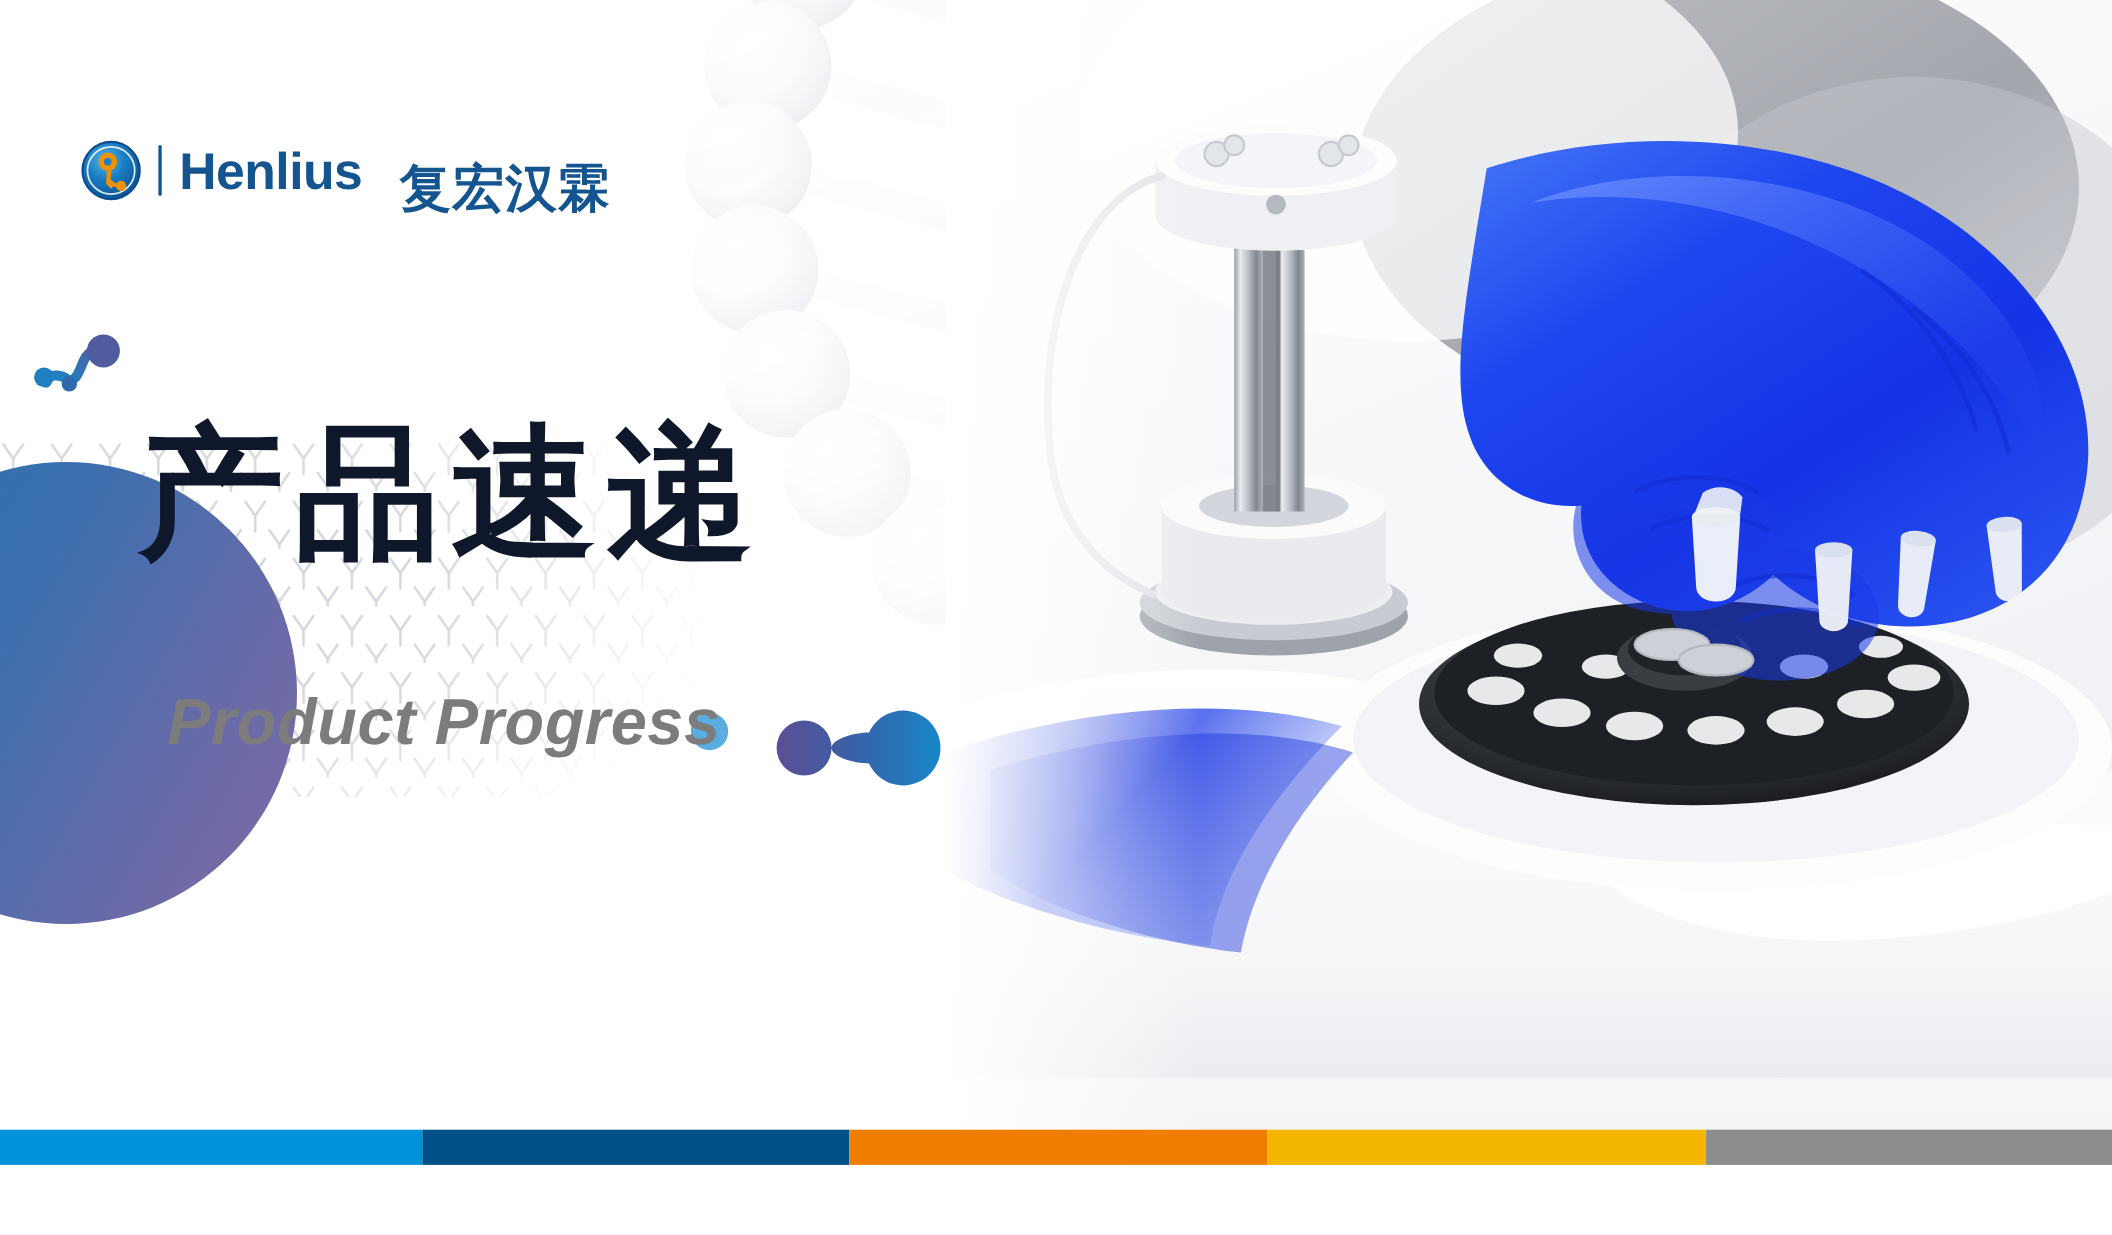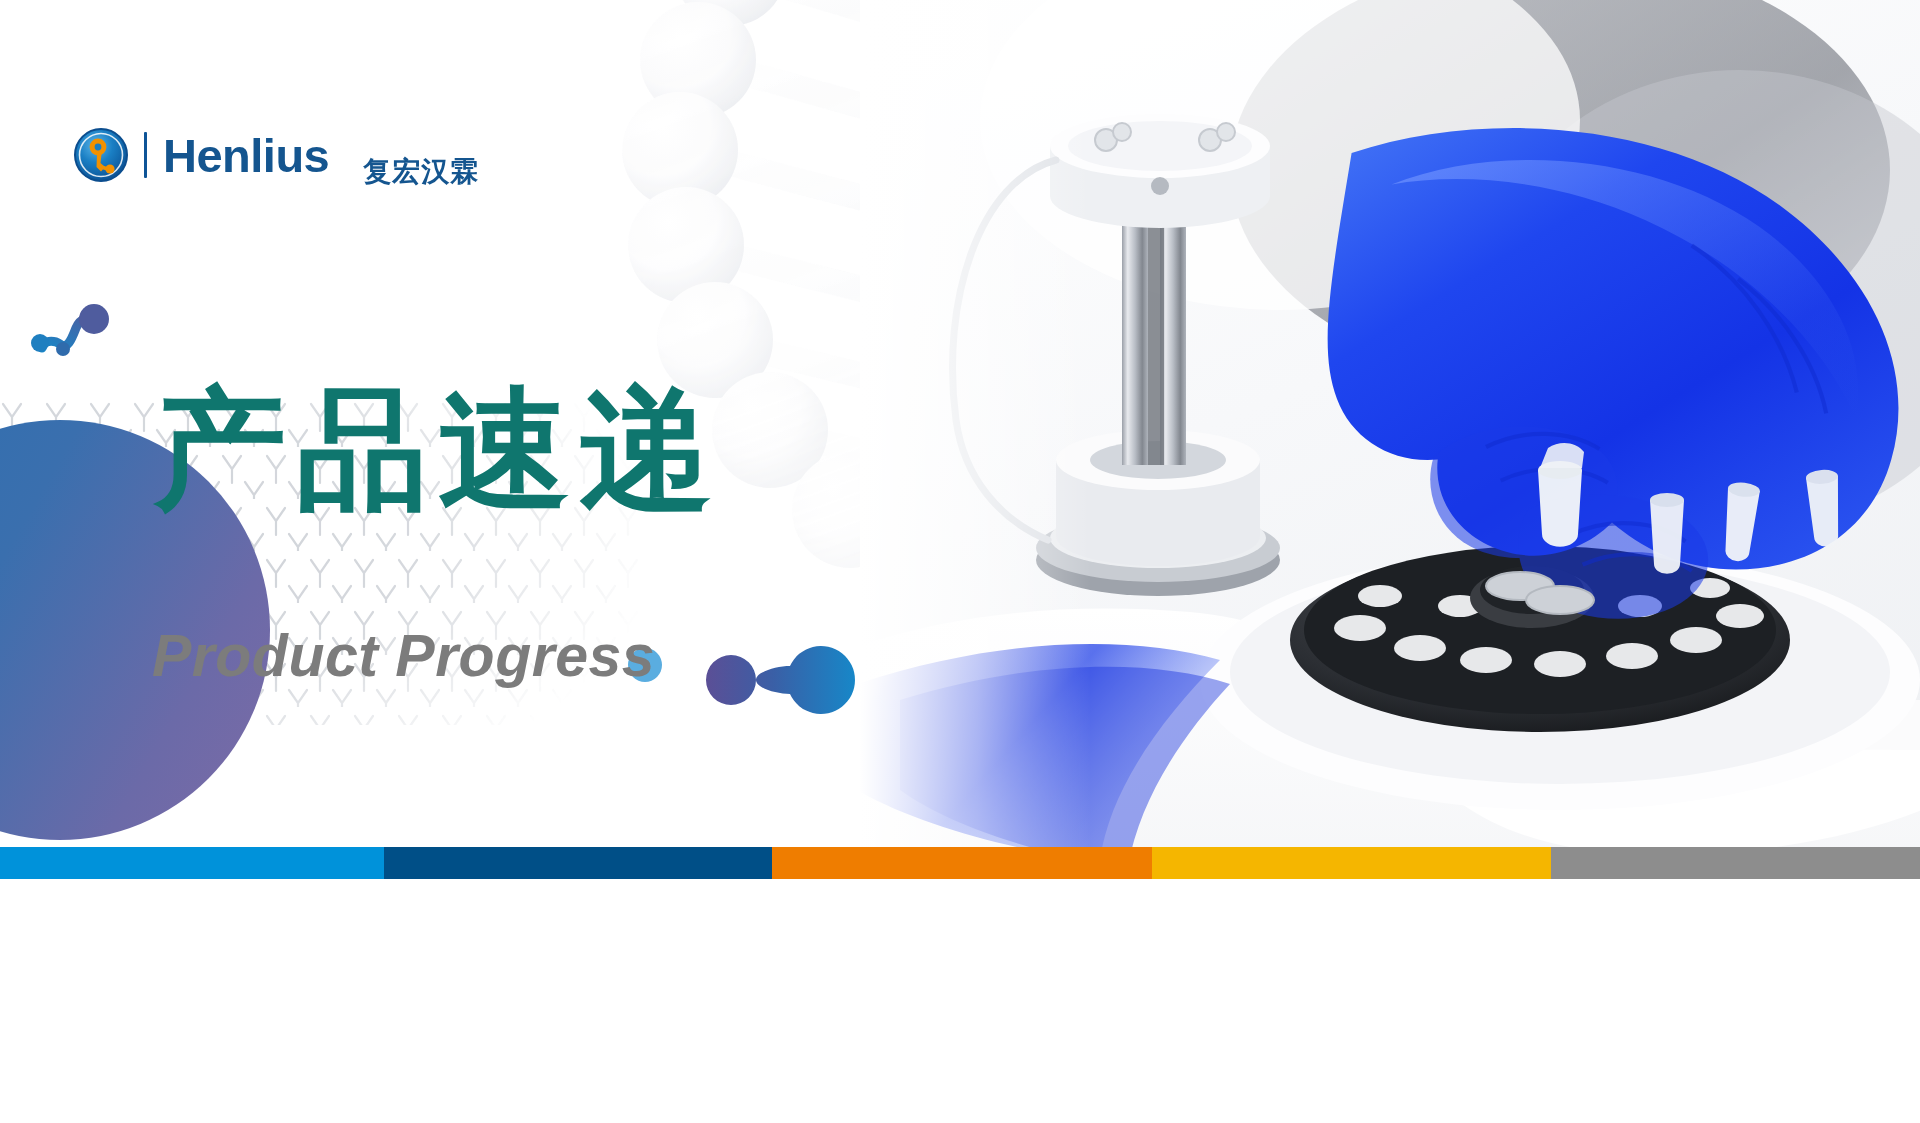--- a/index.html
+++ b/index.html
@@ -1,18 +1,18 @@
 <!DOCTYPE html>
 <html><head>
 <meta charset="utf-8">
 <style>
   html,body{margin:0;padding:0;background:#fff;}
   body{width:1920px;height:1123px;overflow:hidden;font-family:"Liberation Sans","DejaVu Sans",sans-serif;}
 
-  #slide{position:relative;width:1920px;height:879px;background:#ffffff;overflow:hidden;}
+  #slide{position:relative;width:1920px;height:1059px;background:#ffffff;overflow:hidden;}
 
   
   .bg-white{position:absolute;inset:0;background:#ffffff;}
 
   .dna-wrap{position:absolute;left:430px;top:-150px;width:1100px;height:900px;opacity:.85;pointer-events:none;}
 
   .hex-pattern{position:absolute;left:0px;top:395px;width:640px;height:330px;opacity:.9;pointer-events:none;}
 
   
   .grad-circle{position:absolute;left:-150px;top:420px;width:420px;height:420px;border-radius:50%;
@@ -26,25 +26,25 @@
   .dot-single{position:absolute;left:628px;top:648px;width:34px;height:34px;border-radius:50%;background:#5aade0;}
 
   
   .photo{position:absolute;right:0;top:0;width:1060px;height:1090px;overflow:hidden;}
 
   
   .logo{position:absolute;left:72px;top:124px;display:flex;align-items:center;height:62px;}
   .logo-mark{width:58px;height:58px;flex:0 0 auto;}
   .logo-div{width:3px;height:46px;background:#0e5497;margin:0 16px 0 14px;border-radius:1px;}
   .logo-word{font-size:47px;font-weight:700;color:#14558f;letter-spacing:-.5px;line-height:1;font-family:"Liberation Sans",sans-serif;}
-  .logo-cn{font-size:28px;font-weight:700;color:#14558f;margin-left:34px;line-height:1;letter-spacing:1px;
+  .logo-cn{font-size:47px;font-weight:700;color:#14558f;margin-left:34px;line-height:1;letter-spacing:1px;
            font-family:"DejaVu Sans","Liberation Sans",sans-serif;margin-top:33px;}
 
   
-  .title-cn{position:absolute;left:154px;top:383px;font-size:132px;font-weight:700;color:#0f766e;
+  .title-cn{position:absolute;left:126px;top:383px;font-size:132px;font-weight:700;color:#0f172a;
     letter-spacing:10px;line-height:1;font-family:"DejaVu Sans","Liberation Sans",sans-serif;white-space:nowrap;text-align:center;}
   .title-en{position:absolute;left:152px;top:627px;font-size:59px;font-weight:700;font-style:italic;
     color:#7c7c7c;letter-spacing:.5px;line-height:1;white-space:nowrap;font-family:Liberation Sans, sans-serif;}
 
   
   .bottombar{position:absolute;left:0;bottom:0;width:1920px;height:32px;display:flex;}
   .bottombar span{display:block;height:100%;}
 </style>
 </head>
 <body>

